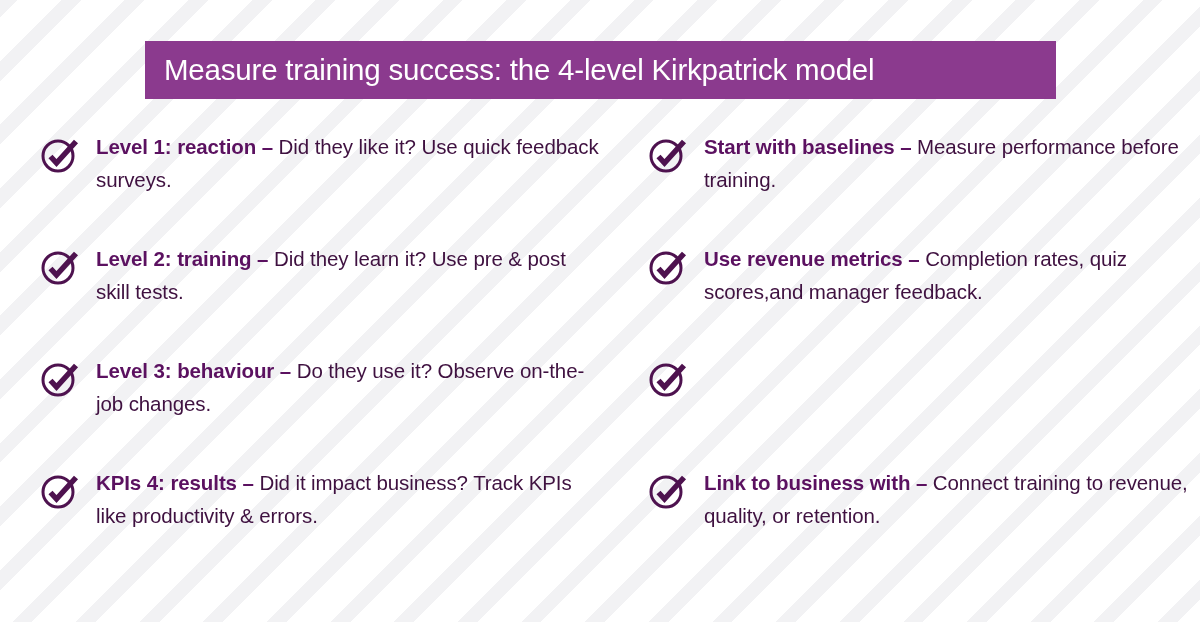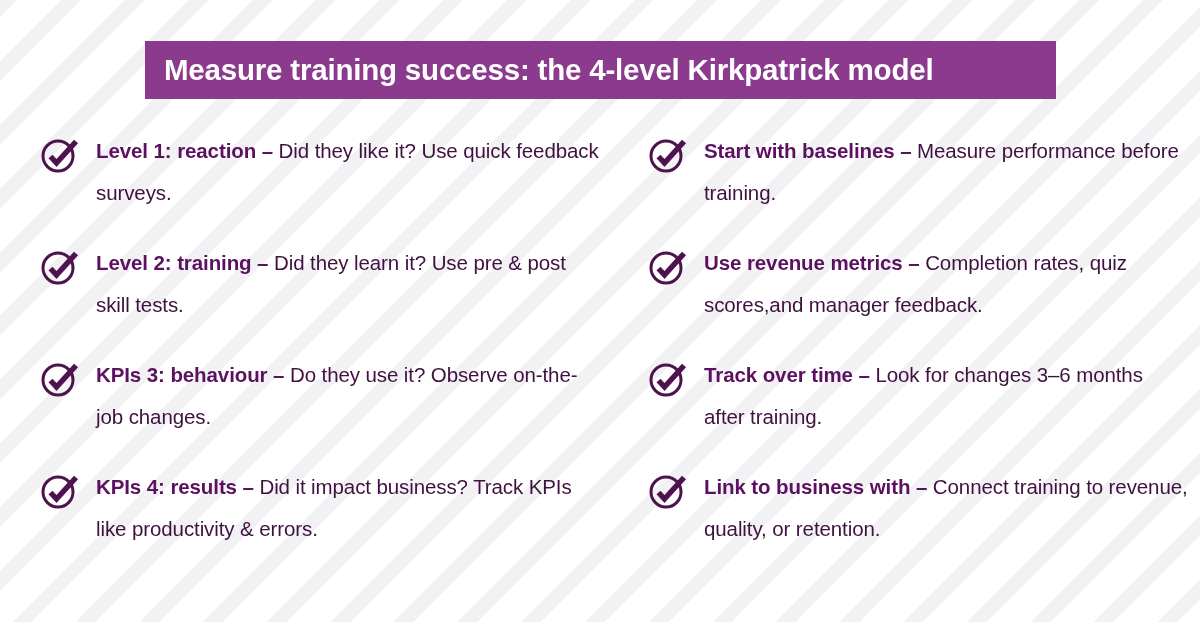--- a/index.html
+++ b/index.html
@@ -41,21 +41,21 @@
     height: 58px;
     background-color: #8b3a8e;
     display: flex;
     align-items: center;
     box-sizing: border-box;
     padding-left: 19px;
   }
   .title-text {
     color: #ffffff;
     font-size: 29.5px;
-    font-weight: bold;
+    font-weight: normal;
     letter-spacing: -0.2px;
     white-space: nowrap;
     line-height: 1;
   }
 
   
   .columns {
     position: absolute;
     left: 0;
     top: 128px;
@@ -83,21 +83,21 @@
     top: 6px;
     width: 40px;
     height: 40px;
     display: block;
   }
   .check-icon svg { display: block; }
 
   
   .item-text {
     font-size: 20.5px;
-    line-height: 42px;
+    line-height: 33px;
     color: #3f1140;
     letter-spacing: -0.1px;
     padding-top: 2px;
   }
   .item-lead {
     font-weight: bold;
     color: #5b1160;
   }
   .item-dash {
     font-weight: bold;
@@ -146,21 +146,21 @@
       </div>
 
       <div class="list-item">
         <span class="check-icon">
           <svg width="40" height="40" viewBox="0 0 40 40">
             <circle cx="18" cy="22" r="15" fill="none" stroke="#4e124f" stroke-width="3"></circle>
             <path d="M10.5 22.5 L16.5 29 L36 7.5" fill="none" stroke="#4e124f" stroke-width="5.5" stroke-linecap="butt" stroke-linejoin="miter"></path>
           </svg>
         </span>
         <div class="item-text">
-          <span class="item-lead">KPIs 3: behaviour</span><span class="item-dash"> – </span><span class="item-body">Do they use it? Observe on-the-job changes.</span>
+          <span class="item-lead">Level 3: behaviour</span><span class="item-dash"> – </span><span class="item-body">Do they use it? Observe on-the-job changes.</span>
         </div>
       </div>
 
       <div class="list-item">
         <span class="check-icon">
           <svg width="40" height="40" viewBox="0 0 40 40">
             <circle cx="18" cy="22" r="15" fill="none" stroke="#4e124f" stroke-width="3"></circle>
             <path d="M10.5 22.5 L16.5 29 L36 7.5" fill="none" stroke="#4e124f" stroke-width="5.5" stroke-linecap="butt" stroke-linejoin="miter"></path>
           </svg>
         </span>
@@ -197,23 +197,20 @@
         </div>
       </div>
 
       <div class="list-item">
         <span class="check-icon">
           <svg width="40" height="40" viewBox="0 0 40 40">
             <circle cx="18" cy="22" r="15" fill="none" stroke="#4e124f" stroke-width="3"></circle>
             <path d="M10.5 22.5 L16.5 29 L36 7.5" fill="none" stroke="#4e124f" stroke-width="5.5" stroke-linecap="butt" stroke-linejoin="miter"></path>
           </svg>
         </span>
-        <div class="item-text">
-          <span class="item-lead">Track over time</span><span class="item-dash"> – </span><span class="item-body">Look for changes 3–6 months after training.</span>
-        </div>
       </div>
 
       <div class="list-item">
         <span class="check-icon">
           <svg width="40" height="40" viewBox="0 0 40 40">
             <circle cx="18" cy="22" r="15" fill="none" stroke="#4e124f" stroke-width="3"></circle>
             <path d="M10.5 22.5 L16.5 29 L36 7.5" fill="none" stroke="#4e124f" stroke-width="5.5" stroke-linecap="butt" stroke-linejoin="miter"></path>
           </svg>
         </span>
         <div class="item-text">

